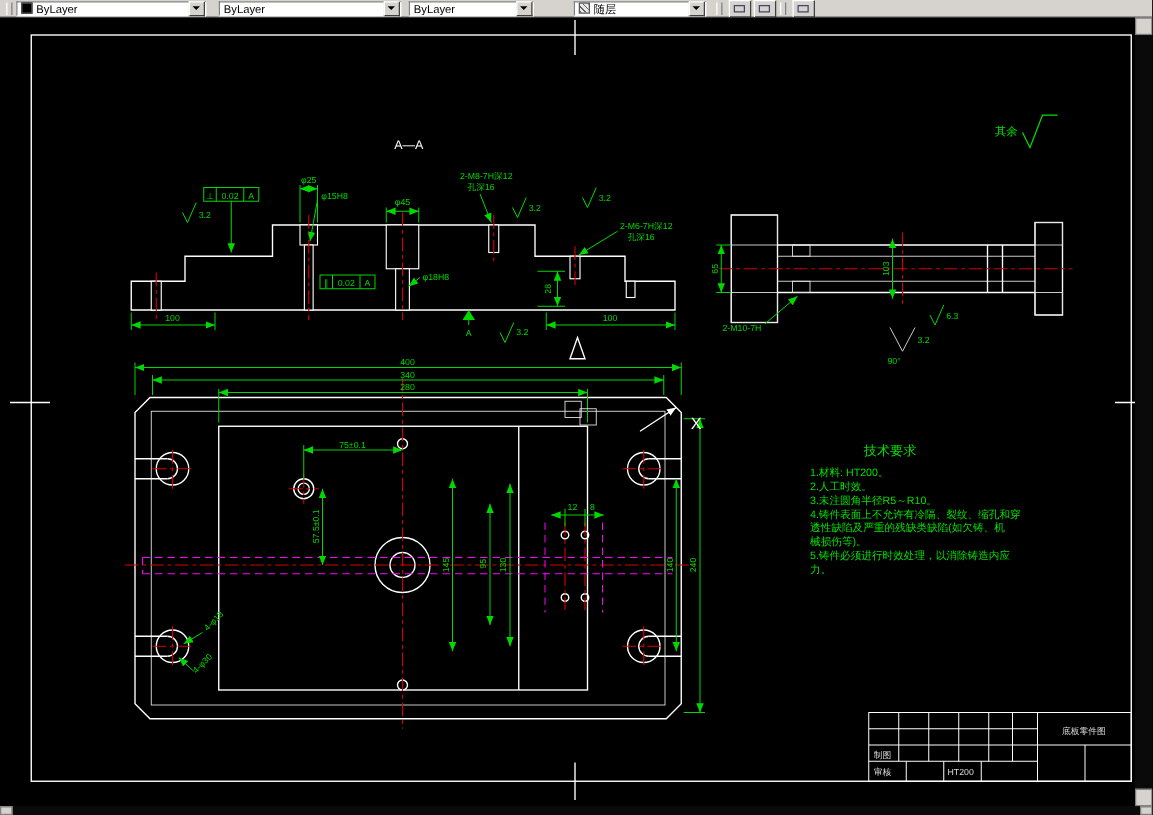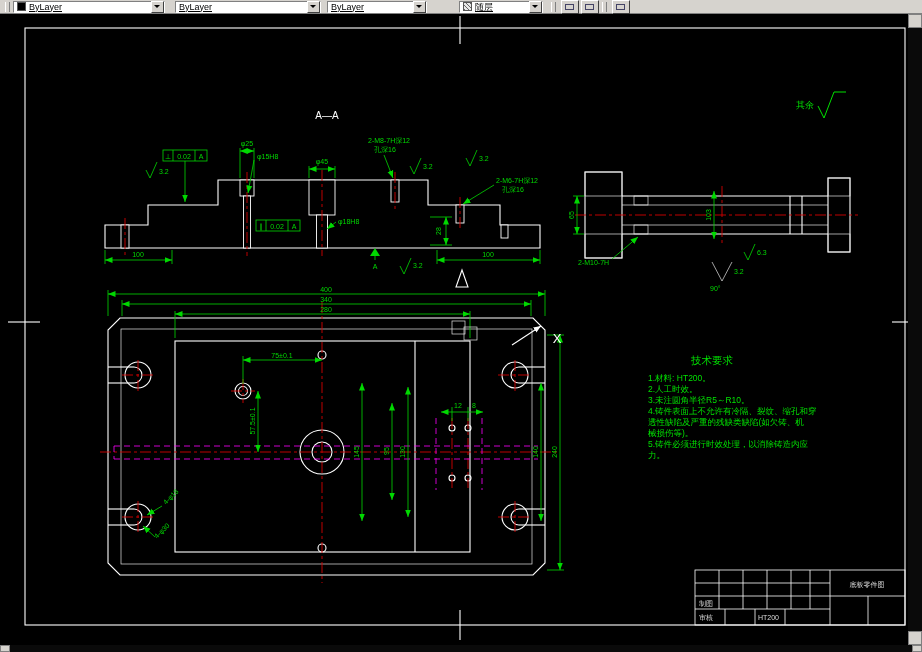--- a/index.html
+++ b/index.html
@@ -5,21 +5,21 @@
   html,body{margin:0;padding:0;background:#000;}
   body{font-family:"Liberation Sans",sans-serif;}
   #app{position:relative;width:922px;height:652px;background:#000;overflow:hidden;}
 
   
   #toolbar{height:14px;background:#d6d3ce;border-bottom:1px solid #808080;
     display:flex;align-items:center;padding:1px 2px;box-sizing:border-box;}
   .grip{width:3px;height:10px;border-left:1px solid #fff;border-right:1px solid #808080;margin:0 3px;}
   .combo{height:12px;background:#fff;border:1px solid;border-color:#808080 #fff #fff #808080;
     display:flex;align-items:center;font-size:9px;line-height:10px;color:#000;
-    padding-left:3px;box-sizing:border-box;text-decoration:underline;}
+    padding-left:3px;box-sizing:border-box;}
   .combo .cval{white-space:nowrap;overflow:hidden;}
   .dd{margin-left:auto;width:11px;height:10px;background:#d6d3ce;
     border:1px solid;border-color:#fff #404040 #404040 #fff;position:relative;}
   .dd::after{content:"";position:absolute;left:2px;top:3px;border:3px solid transparent;border-top-color:#000;}
   .swatch{width:7px;height:7px;background:#000;border:1px solid #555;margin-right:3px;flex:0 0 auto;}
   .swatch.pattern{background:repeating-linear-gradient(45deg,#666 0 1px,#e8e8e8 1px 3px);}
   .tbtn{width:16px;height:12px;background:#d6d3ce;margin-left:2px;
     border:1px solid;border-color:#fff #404040 #404040 #fff;position:relative;}
   .tbtn::after{content:"";position:absolute;left:3px;top:3px;width:7px;height:4px;border:1px solid #446;}
 
@@ -60,21 +60,21 @@
       <span class="dd"></span>
     </div>
     <div class="combo" style="width:146px;margin-left:10px">
       <span class="cval">ByLayer</span>
       <span class="dd"></span>
     </div>
     <div class="combo" style="width:100px;margin-left:6px">
       <span class="cval">ByLayer</span>
       <span class="dd"></span>
     </div>
-    <div class="combo" style="width:84px;margin-left:32px">
+    <div class="combo" style="width:106px;margin-left:32px">
       <span class="swatch pattern"></span>
       <span class="cval">随层</span>
       <span class="dd"></span>
     </div>
     <div class="grip" style="margin-left:8px"></div>
     <div class="tbtn"></div>
     <div class="tbtn"></div>
     <div class="grip"></div>
     <div class="tbtn"></div>
   </div>

